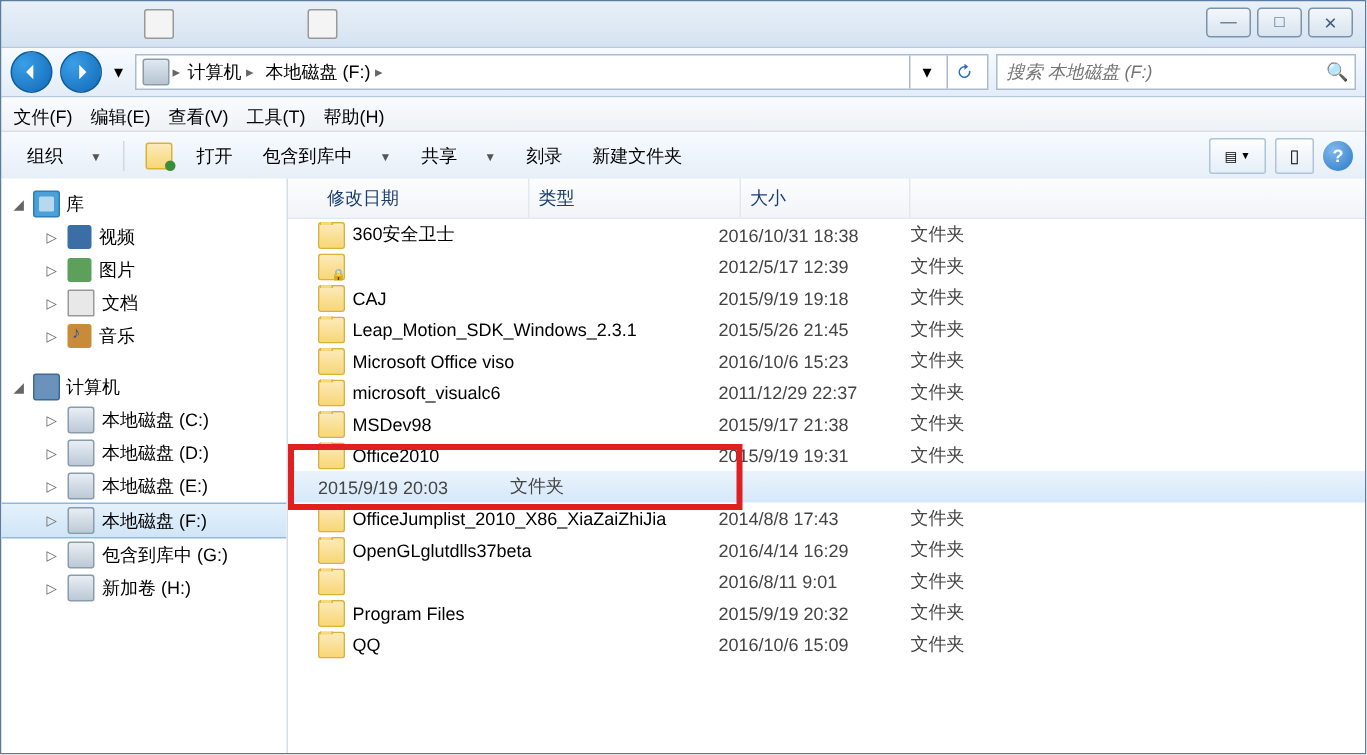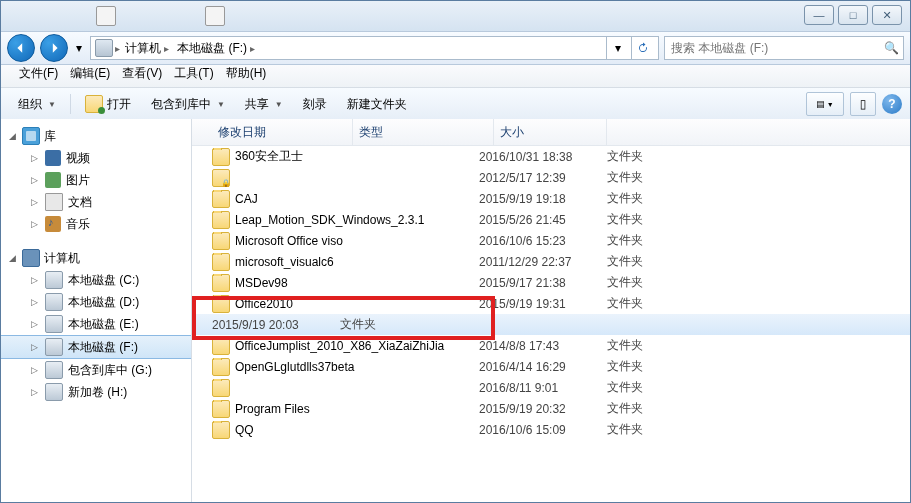--- a/index.html
+++ b/index.html
@@ -12,25 +12,25 @@
 .navbar{height:32px;background:linear-gradient(to bottom,#f7fbff,#e3ecf7);border-bottom:1px solid #b8c9dc;display:flex;align-items:center;padding:0 6px;gap:5px}
 .navbtn{width:26px;height:26px;border-radius:50%;background:radial-gradient(circle at 30% 30%,#3a9fe6,#1168b8);border:1px solid #0d5a9c;display:flex;align-items:center;justify-content:center;cursor:pointer}
 .navbtn svg{width:12px;height:12px;fill:#fff}
 .navdrop{width:12px;height:20px;display:flex;align-items:center;justify-content:center;cursor:pointer}
 .addrbar{flex:1;height:22px;border:1px solid #abc;background:#fff;display:flex;align-items:center;padding:0 4px;gap:2px}
 .crumb{display:flex;align-items:center;gap:3px;padding:0 3px;height:20px;cursor:pointer}
 .crumb-sep{color:#666;font-size:10px}
 .hdicon{width:16px;height:16px;display:inline-block;background:linear-gradient(#dfe8f1,#b7c5d3);border:1px solid #8a9bab;border-radius:2px;position:relative}
 .addr-refresh{width:22px;height:22px;border-left:1px solid #abc;display:flex;align-items:center;justify-content:center;cursor:pointer}
 .searchbox{width:230px;height:22px;border:1px solid #abc;background:#fff;display:flex;align-items:center;padding:0 4px;gap:4px}
-.searchbox input{flex:1;border:none;outline:none;font-size:12px;color:#888;}
-.menubar{height:22px;background:linear-gradient(#fafbfd,#eef2f6);border-bottom:1px solid #d6dde5;display:flex;align-items:flex-start;padding:0 12px}
+.searchbox input{flex:1;border:none;outline:none;font-size:12px;color:#888;font-style:italic}
+.menubar{height:22px;background:linear-gradient(#fafbfd,#eef2f6);border-bottom:1px solid #d6dde5;display:flex;align-items:flex-end;padding:0 2px}
 .menuitem{padding:0 6px;display:flex;align-items:center;cursor:pointer}
 .toolbar{height:32px;background:linear-gradient(#f7fbff,#e6eef7);border-bottom:1px solid #cfd9e5;display:flex;align-items:center;padding:0 8px;gap:2px}
-.tbtn{padding:0 8px;height:24px;display:flex;align-items:center;gap:4px;cursor:pointer;border:1px solid transparent;border-radius:2px}
+.tbtn{padding:0 8px;height:24px;display:flex;align-items:center;gap:16px;cursor:pointer;border:1px solid transparent;border-radius:2px}
 .tbtn .dd{font-size:8px;color:#555;margin-left:2px}
 .tb-spacer{flex:1}
 .viewbtn{width:36px;height:22px;border:1px solid #b0c4d8;border-radius:2px;background:linear-gradient(#fdfeff,#e5eef7);display:flex;align-items:center;justify-content:center;cursor:pointer;margin-right:4px}
 .content{position:absolute;top:118px;left:0;right:0;bottom:0;display:flex}
 .sidebar{width:190px;border-right:1px solid #d6dde5;overflow-y:auto;padding:6px 0;background:#fff}
 .sb-group{margin-bottom:12px}
 .sb-head{display:flex;align-items:center;gap:4px;padding:2px 6px;cursor:pointer}
 .sb-item{display:flex;align-items:center;gap:5px;padding:2px 6px 2px 28px;cursor:pointer;height:18px}
 .sb-item.sel{background:linear-gradient(#e5f1fb,#cfe5f8);border:1px solid #8bb9e3;border-left:none;border-right:none}
 .tri{width:11px;height:11px;display:inline-flex;align-items:center;justify-content:center;font-size:9px;color:#666}

